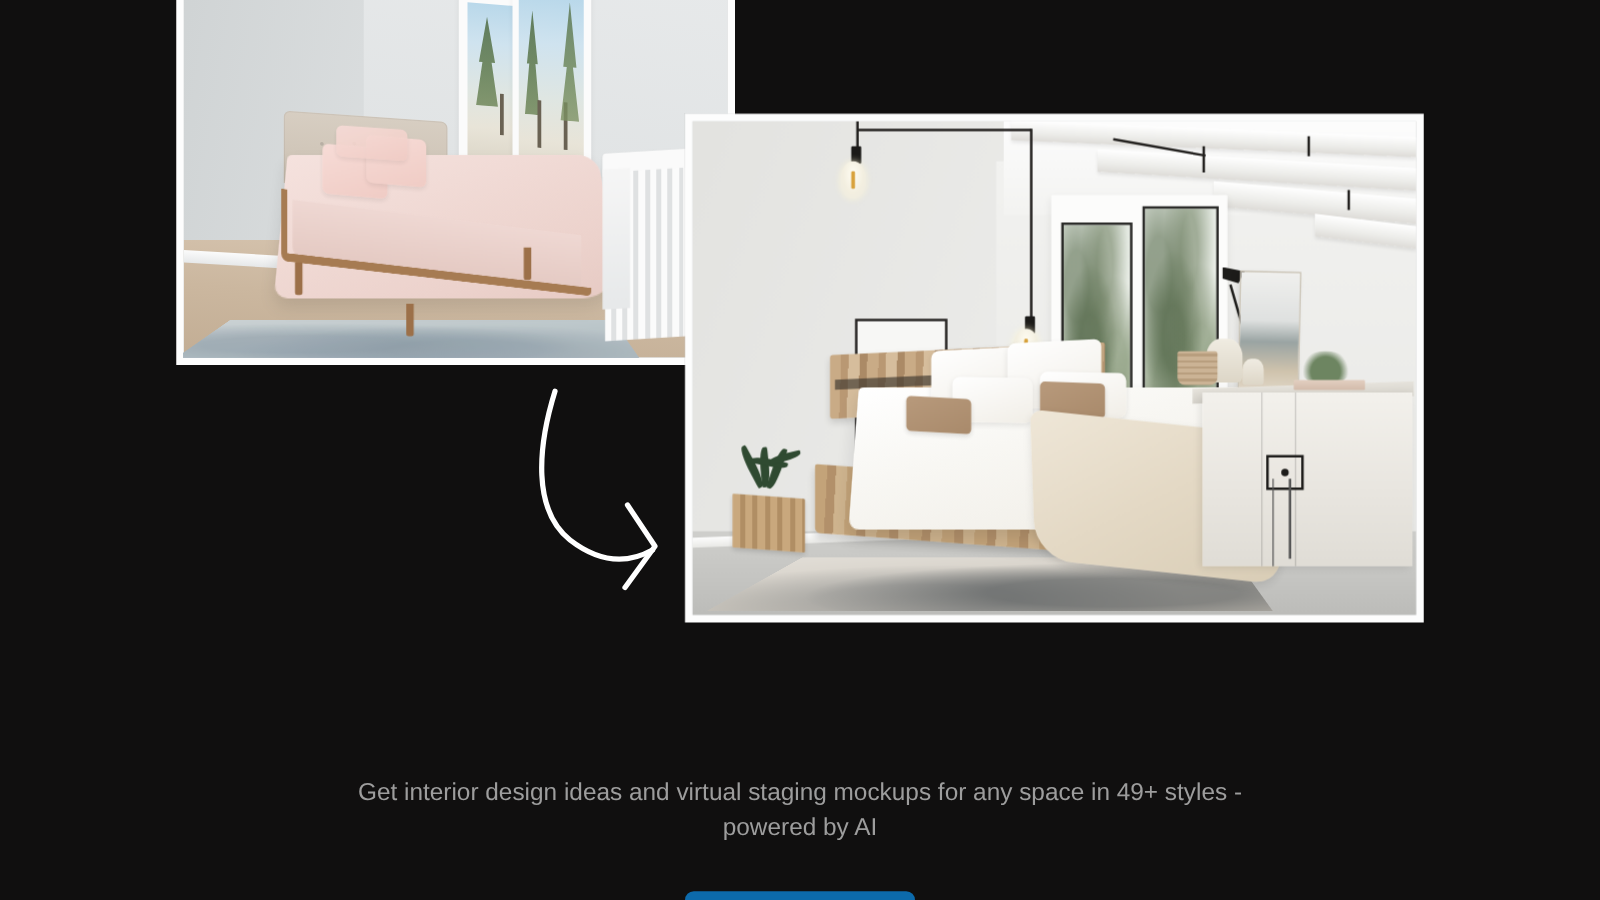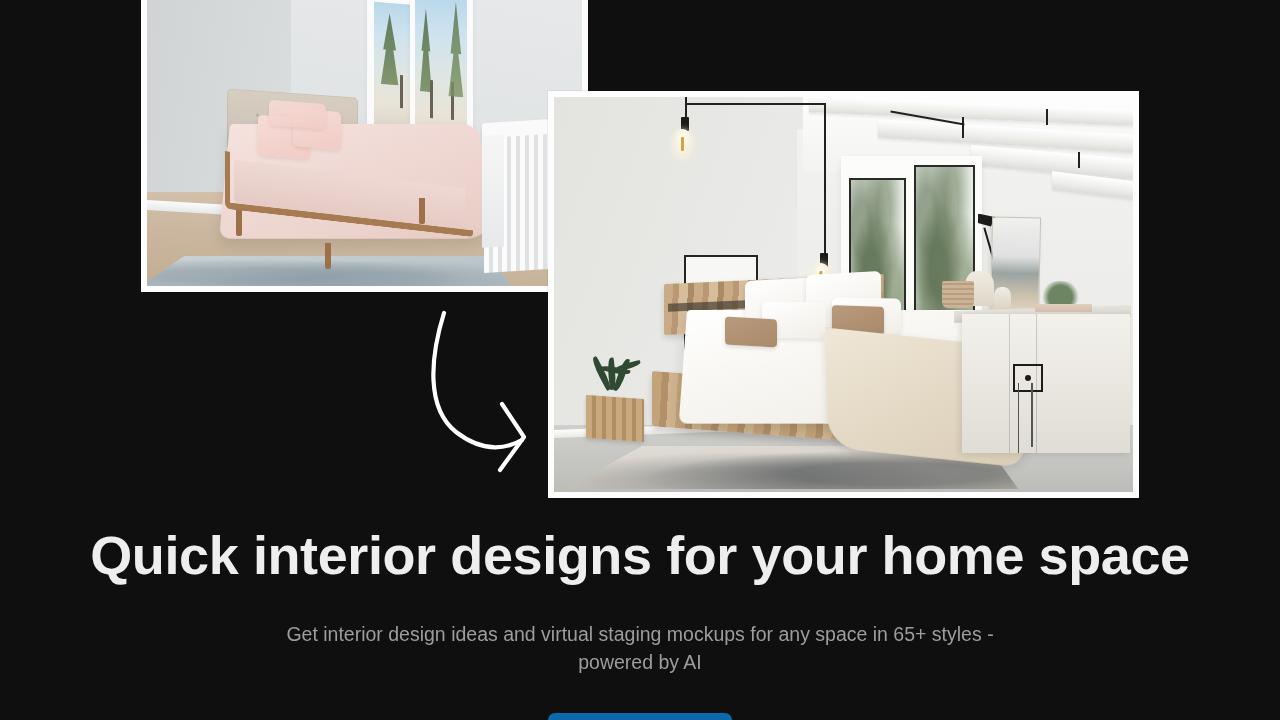--- a/index.html
+++ b/index.html
@@ -661,19 +661,18 @@
       <div class="rm2-sprig" style="right:9%;top:46.5%;width:7%;height:7%"></div>
       <div class="rm2-books" style="right:7%;top:52.5%;width:10%;height:2%"></div>
     </div>
   </div>
 
   <svg id="curved-arrow" viewBox="0 0 120 190" aria-hidden="true">
     <path d="M20 13 C 6 58, 2 108, 32 132 C 58 152, 80 150, 98 140" fill="none" stroke="#ffffff" stroke-width="4.2" stroke-linecap="round"></path>
     <path d="M78 104 L 100 137 L 76 170" fill="none" stroke="#ffffff" stroke-width="4.2" stroke-linecap="round" stroke-linejoin="round"></path>
   </svg>
 
-  <h1 id="headline">Quick interior designs for your home space</h1>
-
-  <p id="subheadline">Get interior design ideas and virtual staging mockups for any space in 65+ styles - powered by AI</p>
+
+  <p id="subheadline">Get interior design ideas and virtual staging mockups for any space in 49+ styles - powered by AI</p>
 
   <button id="cta-button">Get started</button>
 
 </div>
 
 </body></html>

